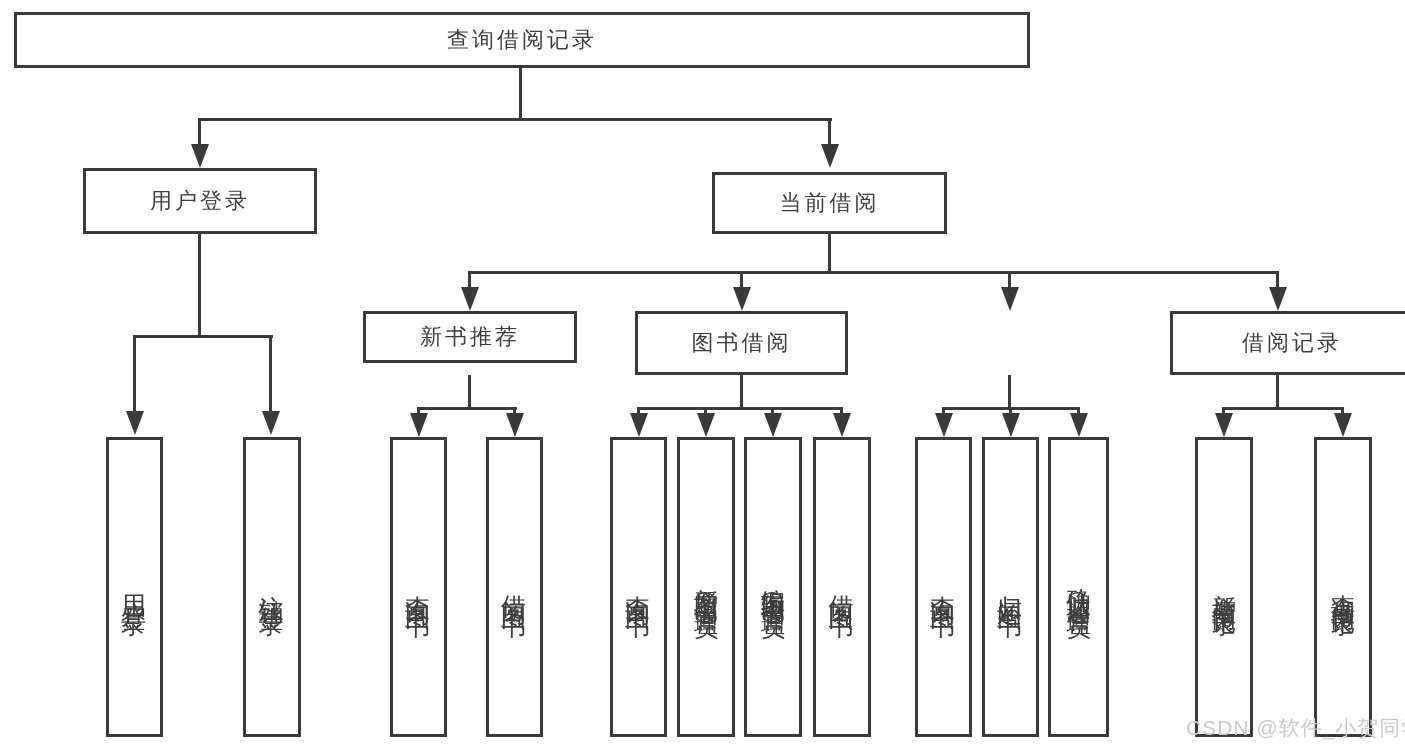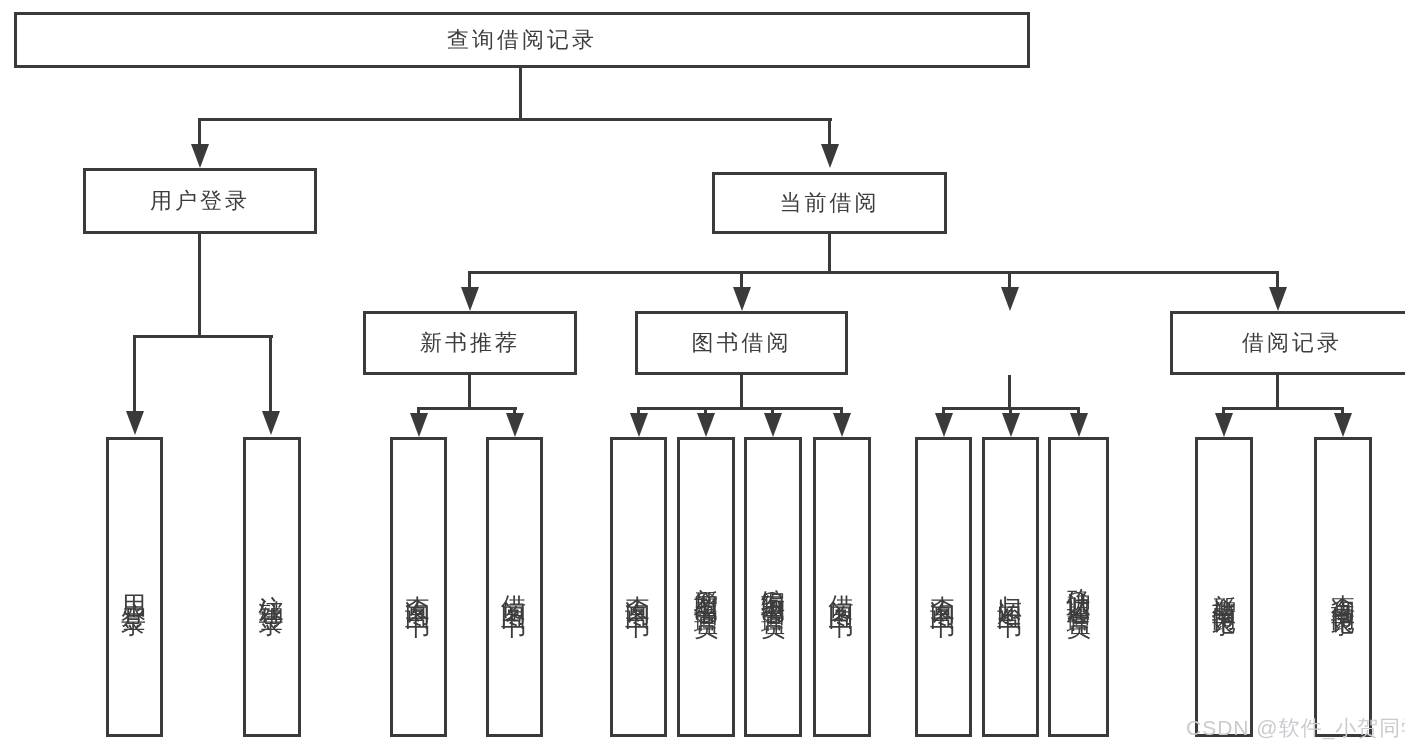--- a/index.html
+++ b/index.html
@@ -57,21 +57,21 @@
   <div class="line" style="left:468px;top:271px;width:811px;height:3px;"></div>
   <div class="line" style="left:468px;top:271px;width:3px;height:20px;"></div>
   <div class="arr" style="left:461px;top:287px;"></div>
   <div class="line" style="left:740px;top:271px;width:3px;height:20px;"></div>
   <div class="arr" style="left:733px;top:287px;"></div>
   <div class="line" style="left:1008px;top:271px;width:3px;height:20px;"></div>
   <div class="arr" style="left:1001px;top:287px;"></div>
   <div class="line" style="left:1276px;top:271px;width:3px;height:20px;"></div>
   <div class="arr" style="left:1269px;top:287px;"></div>
 
-  <div class="box" style="left:363px;top:311px;width:214px;height:64px;">新书推荐</div>
+  <div class="box" style="left:363px;top:311px;width:214px;height:52px;">新书推荐</div>
   <div class="box" style="left:635px;top:311px;width:213px;height:64px;font-family:Liberation Serif, serif;">图书借阅</div>
   <div class="box" style="left:1170px;top:311px;width:244px;height:64px;">借阅记录</div>
 
   <div class="line" style="left:468px;top:375px;width:3px;height:34px;"></div>
   <div class="line" style="left:417px;top:407px;width:100px;height:3px;"></div>
   <div class="line" style="left:417px;top:407px;width:3px;height:12px;"></div>
   <div class="arr" style="left:410px;top:413px;"></div>
   <div class="line" style="left:513px;top:407px;width:3px;height:12px;"></div>
   <div class="arr" style="left:506px;top:413px;"></div>
 

